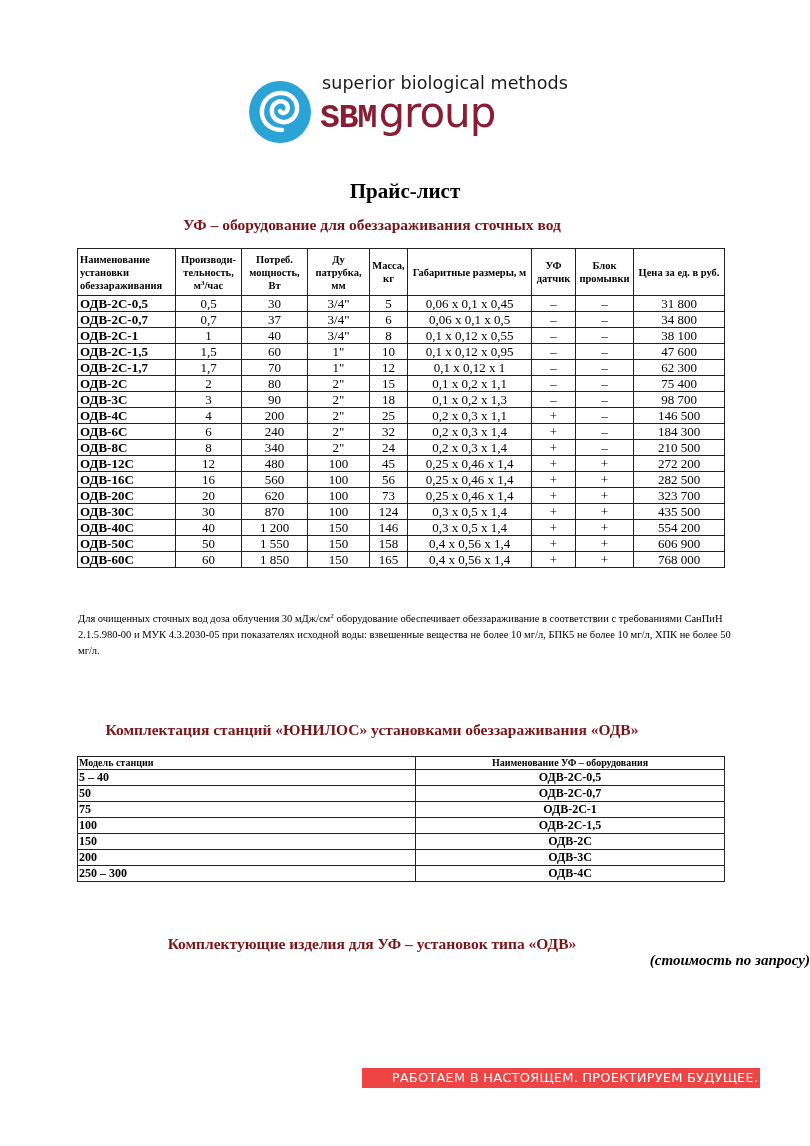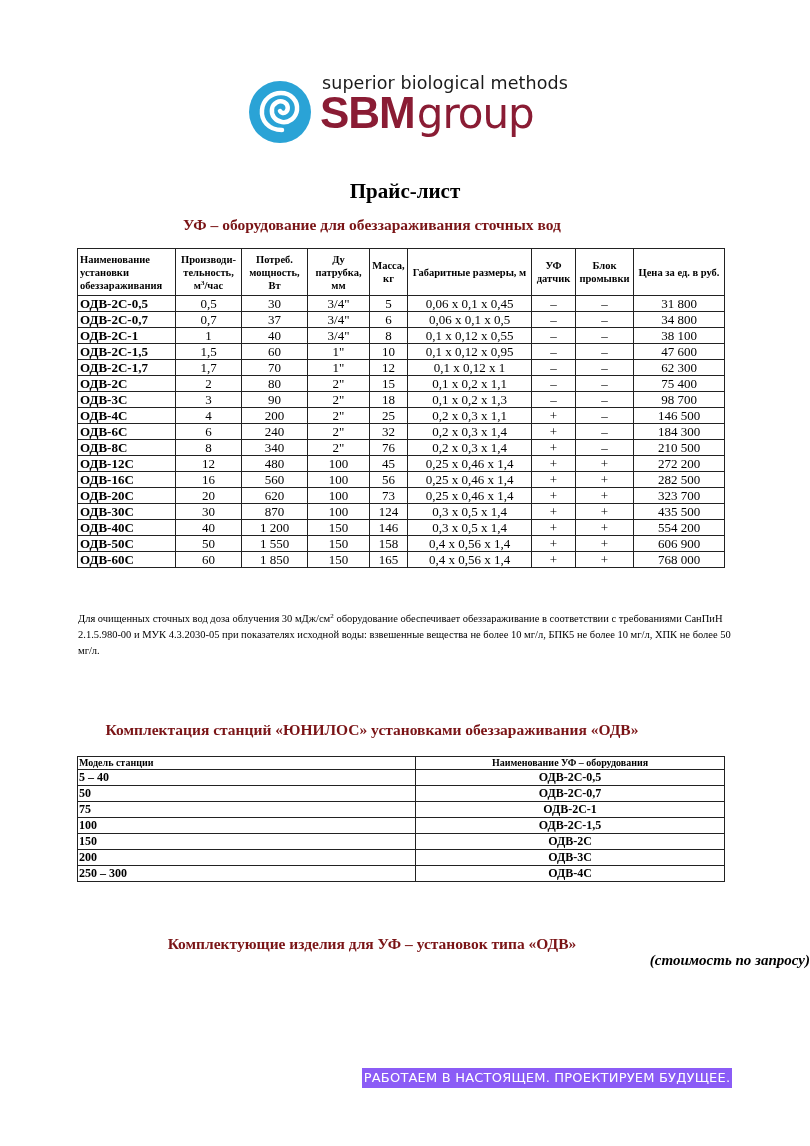--- a/index.html
+++ b/index.html
@@ -41,23 +41,23 @@
       white-space: nowrap;
     }
     .logo-brand {
       position: absolute;
       left: 72px;
       top: 18px;
       white-space: nowrap;
       color: #8a1c34;
     }
     .logo-brand .sbm {
-      font-family: Liberation Sans, sans-serif;
-      font-weight: bold;
-      font-size: 44px;
+      font-family: Liberation Mono, monospace;
+      font-weight: bold;
+      font-size: 33px;
       letter-spacing: -1px;
     }
     .logo-brand .group {
       font-family: "DejaVu Sans", sans-serif;
       font-size: 42px;
       letter-spacing: -1px;
       margin-left: 2px;
     }
 
     
@@ -166,28 +166,29 @@
     table.stations .c1 { text-align: left; }
     table.stations .c2 { text-align: center; margin-top: 28px; }
 
     
     .footer-banner {
       position: absolute;
       left: 362px;
       top: 1068px;
       width: 370px;
       height: 20px;
-      background: #8b5cf6;
+      background: #ef4444;
       color: #fff;
       font-family: "DejaVu Sans", sans-serif;
       font-size: 13px;
       line-height: 20px;
       text-align: center;
       letter-spacing: 0.2px;
       white-space: nowrap;
+      padding-left: 28px;
     }
   </style>
 </head>
 <body>
 
 <div class="logo">
   <svg class="logo-mark" viewBox="0 0 64 64">
     <circle cx="32" cy="32" r="31" fill="#2aa3d6"></circle>
     <path d="M34 50 C20 50 13 40 14 30 C15 19 24 13 33 13 C43 13 50 21 49 30 C48 38 41 43 34 42 C27 41 23 35 24 29 C25 23 31 20 36 22 C40 24 41 29 38 32 C36 34 33 33 32 31" fill="none" stroke="#ffffff" stroke-width="4.5" stroke-linecap="round"></path>
   </svg>
@@ -323,21 +324,21 @@
         <td>0,2 x 0,3 x 1,4</td>
         <td>+</td>
         <td>–</td>
         <td>184 300</td>
       </tr>
       <tr>
         <td class="name">ОДВ-8С</td>
         <td>8</td>
         <td>340</td>
         <td>2"</td>
-        <td>76</td>
+        <td>24</td>
         <td>0,2 x 0,3 x 1,4</td>
         <td>+</td>
         <td>–</td>
         <td>210 500</td>
       </tr>
       <tr>
         <td class="name">ОДВ-12С</td>
         <td>12</td>
         <td>480</td>
         <td>100</td>

